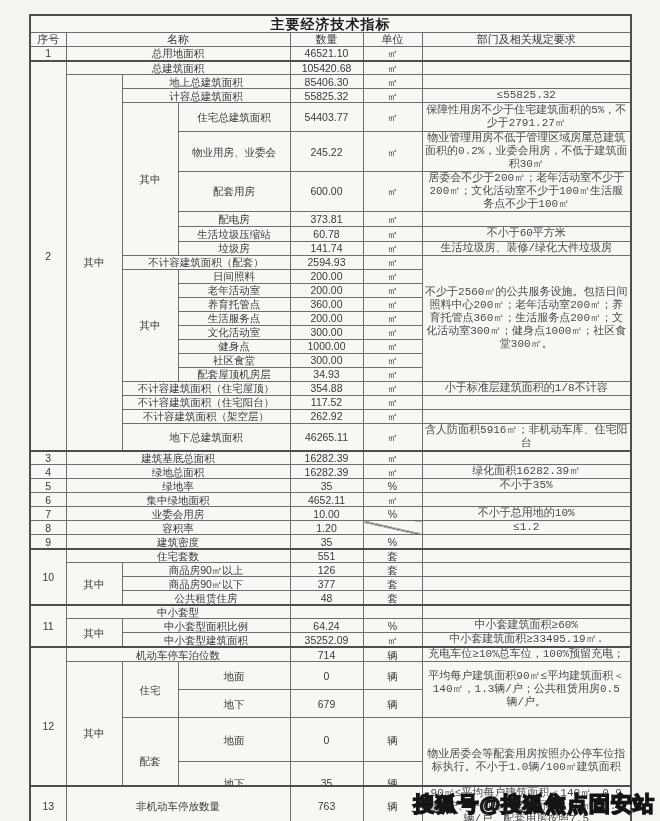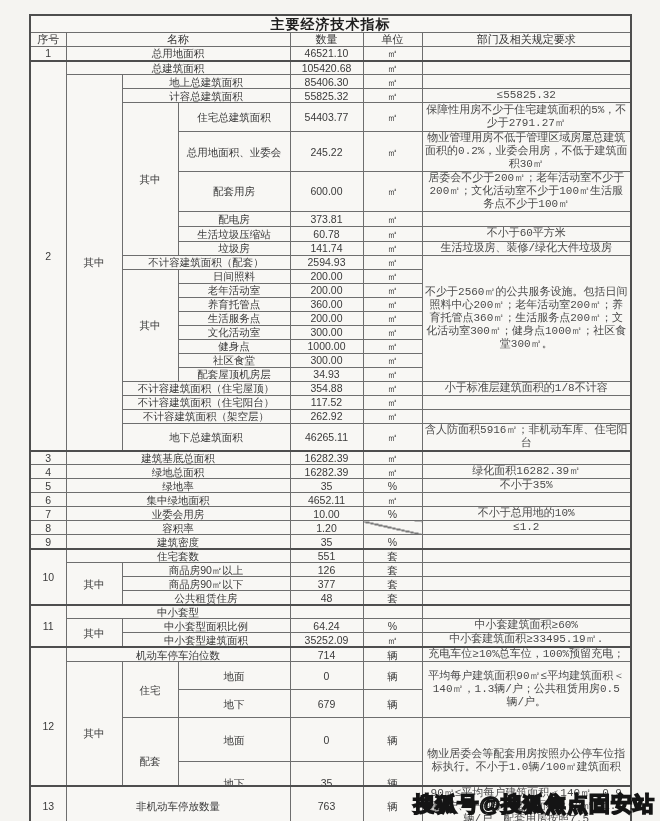--- a/index.html
+++ b/index.html
@@ -106,21 +106,21 @@
     <td class="rq">≤55825.32</td>
   </tr>
   <tr class="h29">
     <td rowspan="6" class="mg">其中</td>
     <td>住宅总建筑面积</td>
     <td>54403.77</td>
     <td>㎡</td>
     <td class="rq">保障性用房不少于住宅建筑面积的5%，不少于2791.27㎡</td>
   </tr>
   <tr class="h33">
-    <td>总用地面积、业委会</td>
+    <td>物业用房、业委会</td>
     <td>245.22</td>
     <td>㎡</td>
     <td class="rq">物业管理用房不低于管理区域房屋总建筑面积的0.2%，业委会用房，不低于建筑面积30㎡</td>
   </tr>
   <tr class="h34">
     <td>配套用房</td>
     <td>600.00</td>
     <td>㎡</td>
     <td class="rq">居委会不少于200㎡；老年活动室不少于200㎡；文化活动室不少于100㎡生活服务点不少于100㎡</td>
   </tr>

